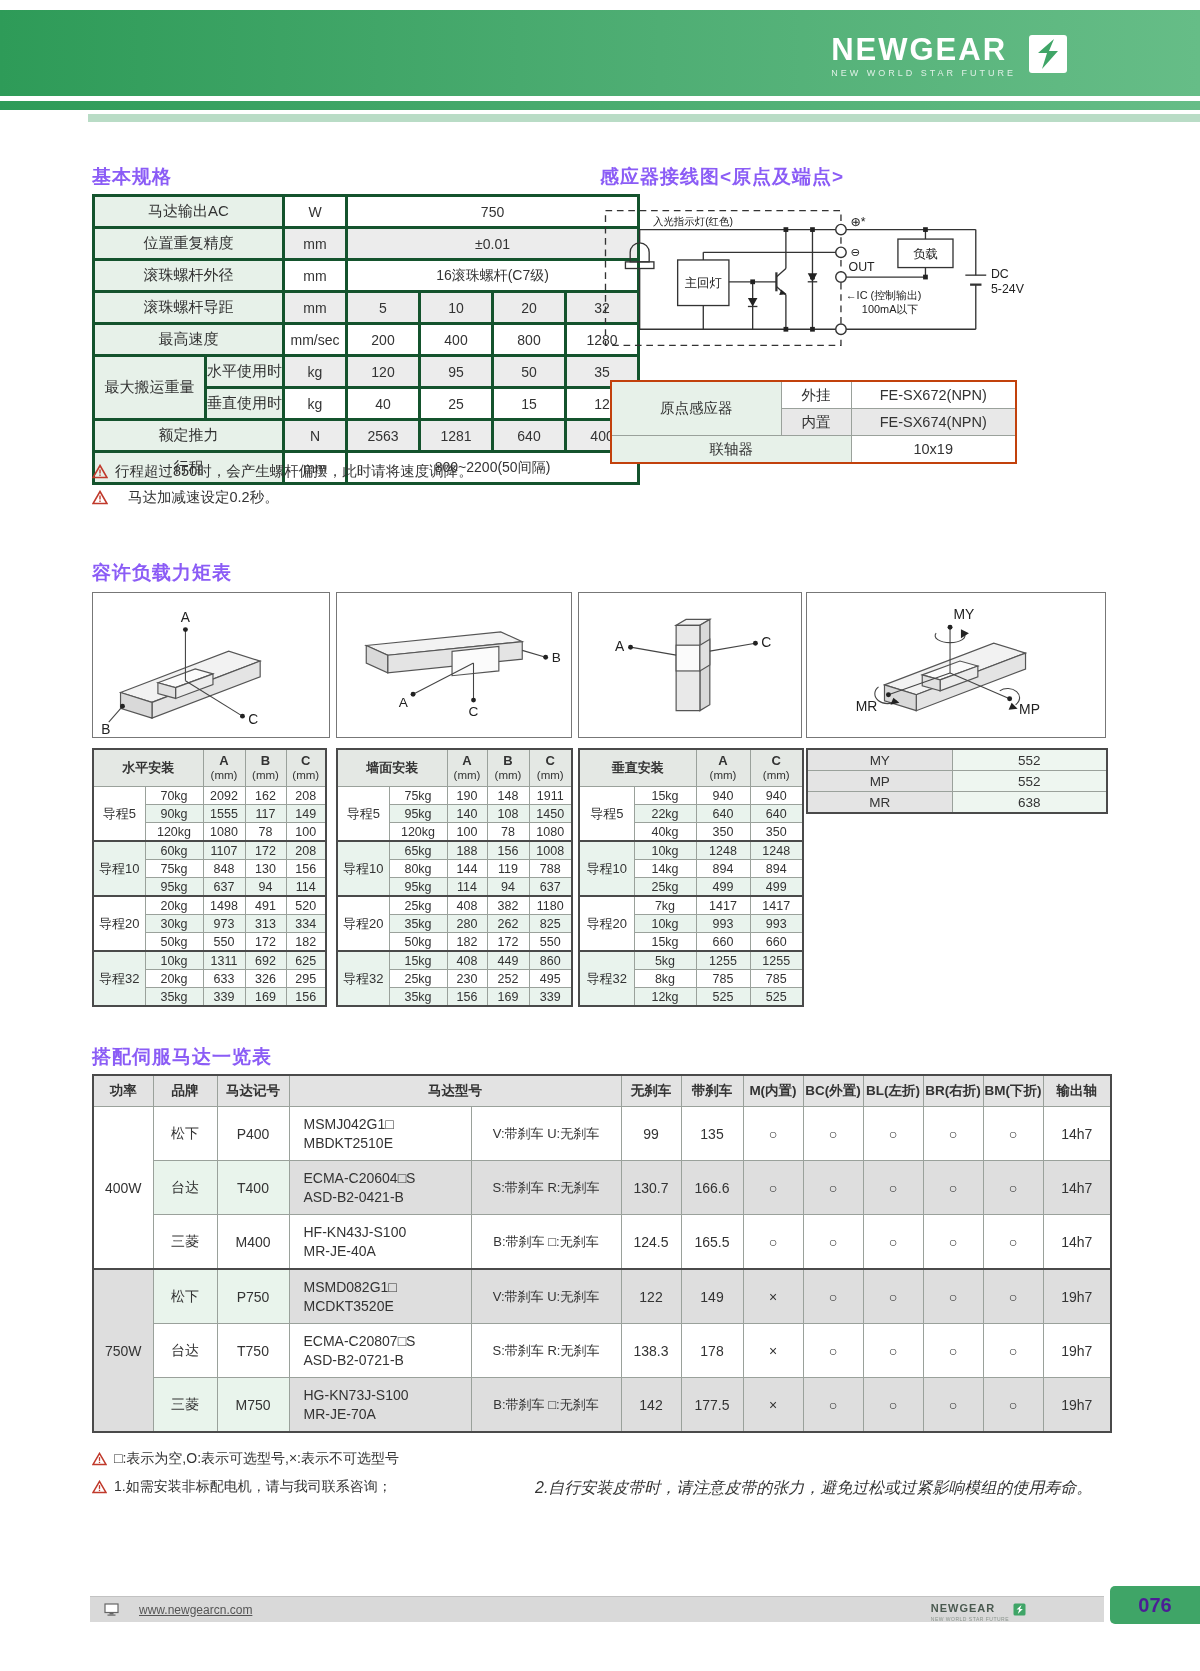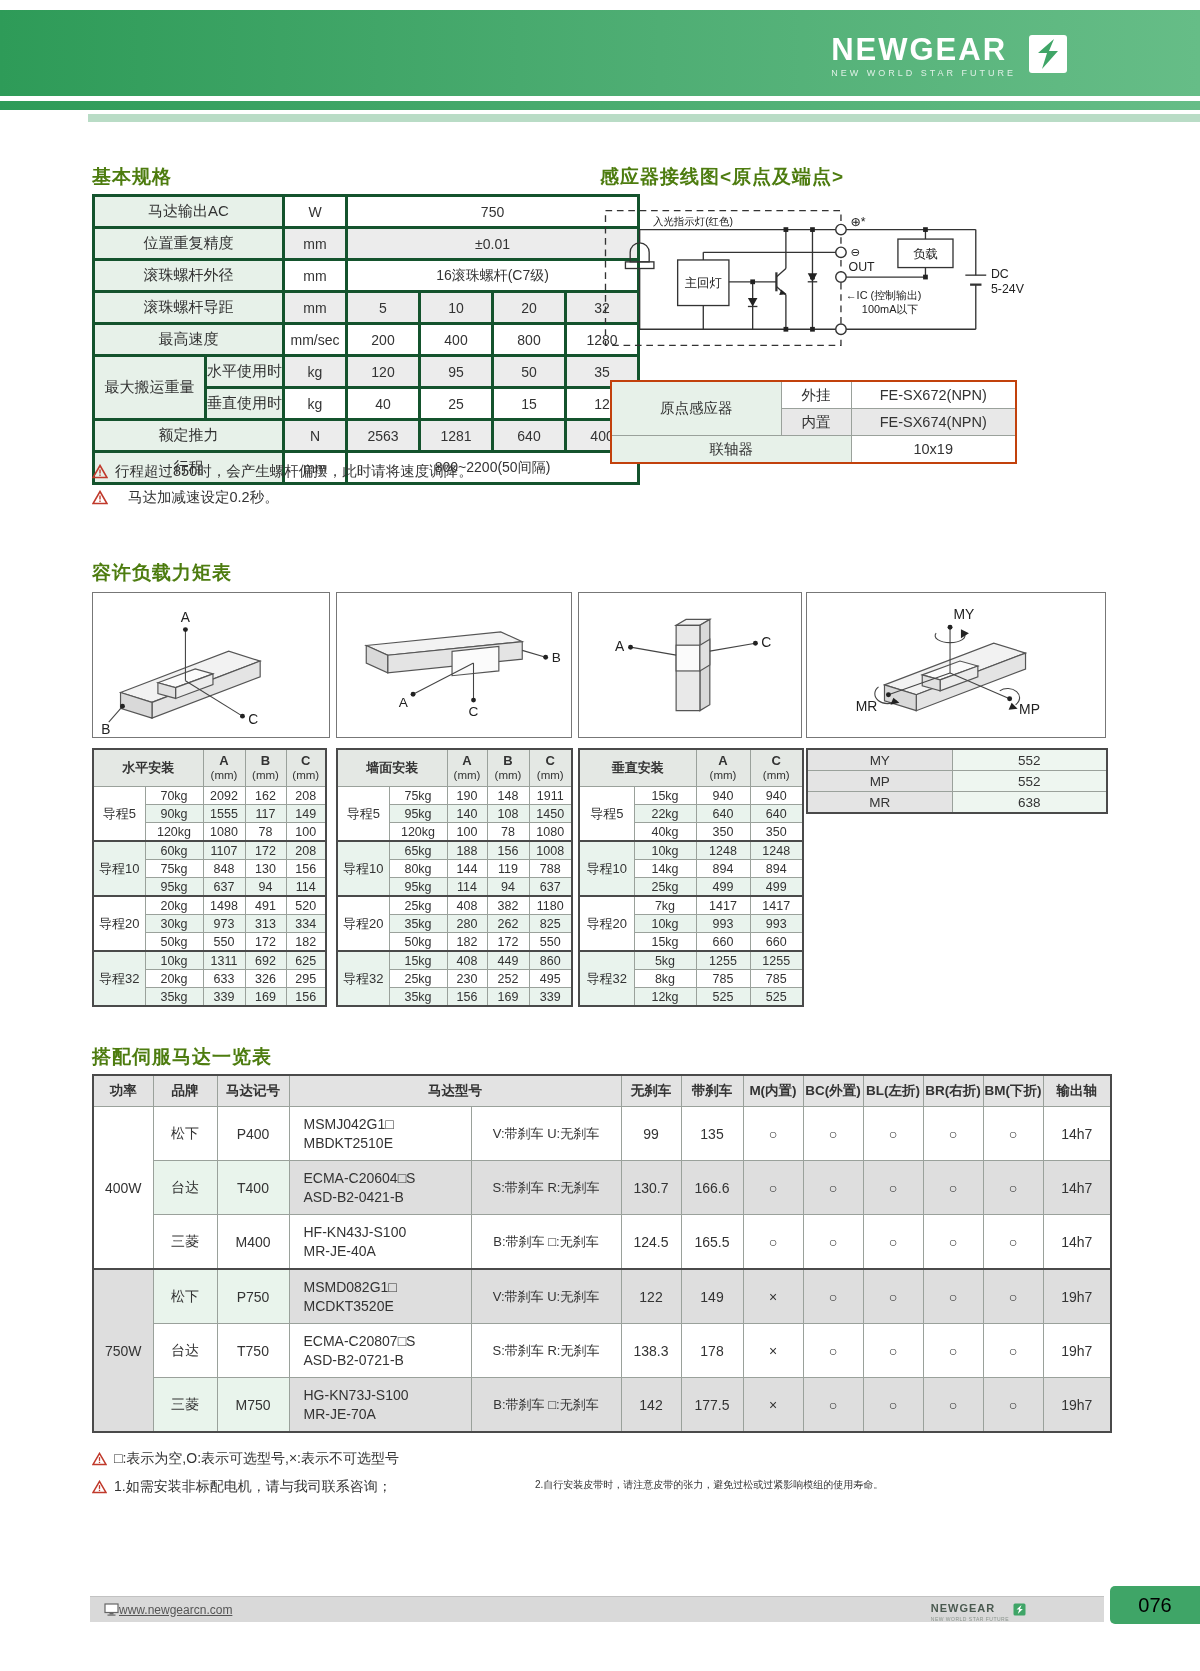--- a/index.html
+++ b/index.html
@@ -10,21 +10,21 @@
   .topbar{position:absolute;left:0;top:10px;width:100%;height:86px;
           background:linear-gradient(90deg,#2e9b58,#4fae74 55%,#66bd87);}
   .topbar2{position:absolute;left:0;top:101px;width:100%;height:9px;
            background:linear-gradient(90deg,#2e9b58,#66bd87);}
   .substripe{position:absolute;left:88px;top:114px;right:0;height:8px;background:#b9dcc6;}
   .brand{position:absolute;right:132px;top:24px;display:flex;align-items:center;gap:12px;}
   .brand-name{display:block;font-size:31px;font-weight:bold;color:#fff;letter-spacing:2px;line-height:30px;}
   .brand-tag{display:block;font-size:9px;color:#dff0e6;letter-spacing:3px;margin-top:3px;}
 
   
-  .stitle{position:absolute;margin:0;font-size:19px;font-weight:bold;color:#4d7c0f;letter-spacing:1px;}
+  .stitle{position:absolute;margin:0;font-size:19px;font-weight:bold;color:#8b5cf6;letter-spacing:1px;}
 
   
   table{border-collapse:collapse;table-layout:fixed;}
   td,th{padding:0;overflow:hidden;}
 
   
   .specT{position:absolute;left:92px;top:194px;width:546px;border:2px solid #4a4a4a;}
   .specT td{border:3px solid #14532d;font-size:14px;text-align:center;height:29px;color:#333;}
   .specT td.lbl{background:#e7f1e9;font-size:15px;}
   .specT td.shc{background:#ececec;}
@@ -67,27 +67,27 @@
   .servoT tr.sh>td{background:#dedede;}
   .servoT tr.sh>td.brandCell{background:#e9f4ec;}
   .servoT td.powerCell{background:#fff;}
   .servoT td.modelCell{text-align:left;padding-left:14px;font-size:14px;line-height:19px;}
   .servoT td.brakeCell{font-size:13px;}
   .servoT td.mark{font-size:14px;}
 
   
   .footbar{position:absolute;left:90px;top:1596px;width:1014px;height:26px;background:#d9d9d9;
            display:flex;align-items:center;padding:0 14px;box-sizing:border-box;border-top:1px solid #c2c2c2;}
-  .site{display:flex;align-items:center;gap:0;font-size:12px;color:#555;}
+  .site{display:flex;align-items:center;gap:20px;font-size:12px;color:#555;}
   .site a{color:#555;text-decoration:underline;}
   .minilogo{margin-left:auto;margin-right:64px;display:flex;align-items:center;gap:4px;}
   .minilogo .mname{font-size:11px;font-weight:bold;color:#4a5a50;letter-spacing:1px;line-height:10px;}
   .minilogo .mtag{font-size:5px;color:#8a948d;letter-spacing:.5px;display:block;}
-  .pagebox{position:absolute;right:0;top:1586px;width:90px;height:38px;background:#3fa567;color:#000000;
-           font-weight:normal;font-size:20px;display:flex;align-items:center;justify-content:center;
+  .pagebox{position:absolute;right:0;top:1586px;width:90px;height:38px;background:#3fa567;color:#4c1d95;
+           font-weight:bold;font-size:20px;display:flex;align-items:center;justify-content:center;
            border-radius:5px 0 0 5px;}
 
   svg text{font-family:"Liberation Sans","DejaVu Sans",sans-serif;}
 </style>
 </head>
 <body>
 
 <div class="page">
 
   <div class="topbar">
@@ -852,21 +852,21 @@
     <span>□:表示为空,O:表示可选型号,×:表示不可选型号</span>
   </div>
   <div class="note" style="left:92px;top:1478px;font-size:14px;">
     <svg width="15" height="14" viewBox="0 0 16 15">
         <path d="M8 1.5 L15 13.5 H1 Z" fill="none" stroke="#c0392b" stroke-width="1.6"></path>
         <rect x="7.3" y="5.5" width="1.4" height="4" fill="#c0392b"></rect>
         <rect x="7.3" y="10.5" width="1.4" height="1.4" fill="#c0392b"></rect>
       </svg>
     <span>1.如需安装非标配电机，请与我司联系咨询；</span>
   </div>
-  <div class="note" style="left:535px;top:1478px;font-size:10px;">
+  <div class="note" style="left:535px;top:1478px;font-size:16px;font-style:italic;">
     <span>2.自行安装皮带时，请注意皮带的张力，避免过松或过紧影响模组的使用寿命。</span>
   </div>
 
   <div class="footbar">
     <div class="site">
       <svg width="15" height="13" viewBox="0 0 15 13">
         <rect x="1" y="1" width="13" height="8.5" fill="#fff" stroke="#666" stroke-width="1.2"></rect>
         <rect x="5.5" y="10" width="4" height="1.5" fill="#666"></rect>
           <rect x="3.5" y="11.5" width="8" height="1.2" fill="#666"></rect>
       </svg>

